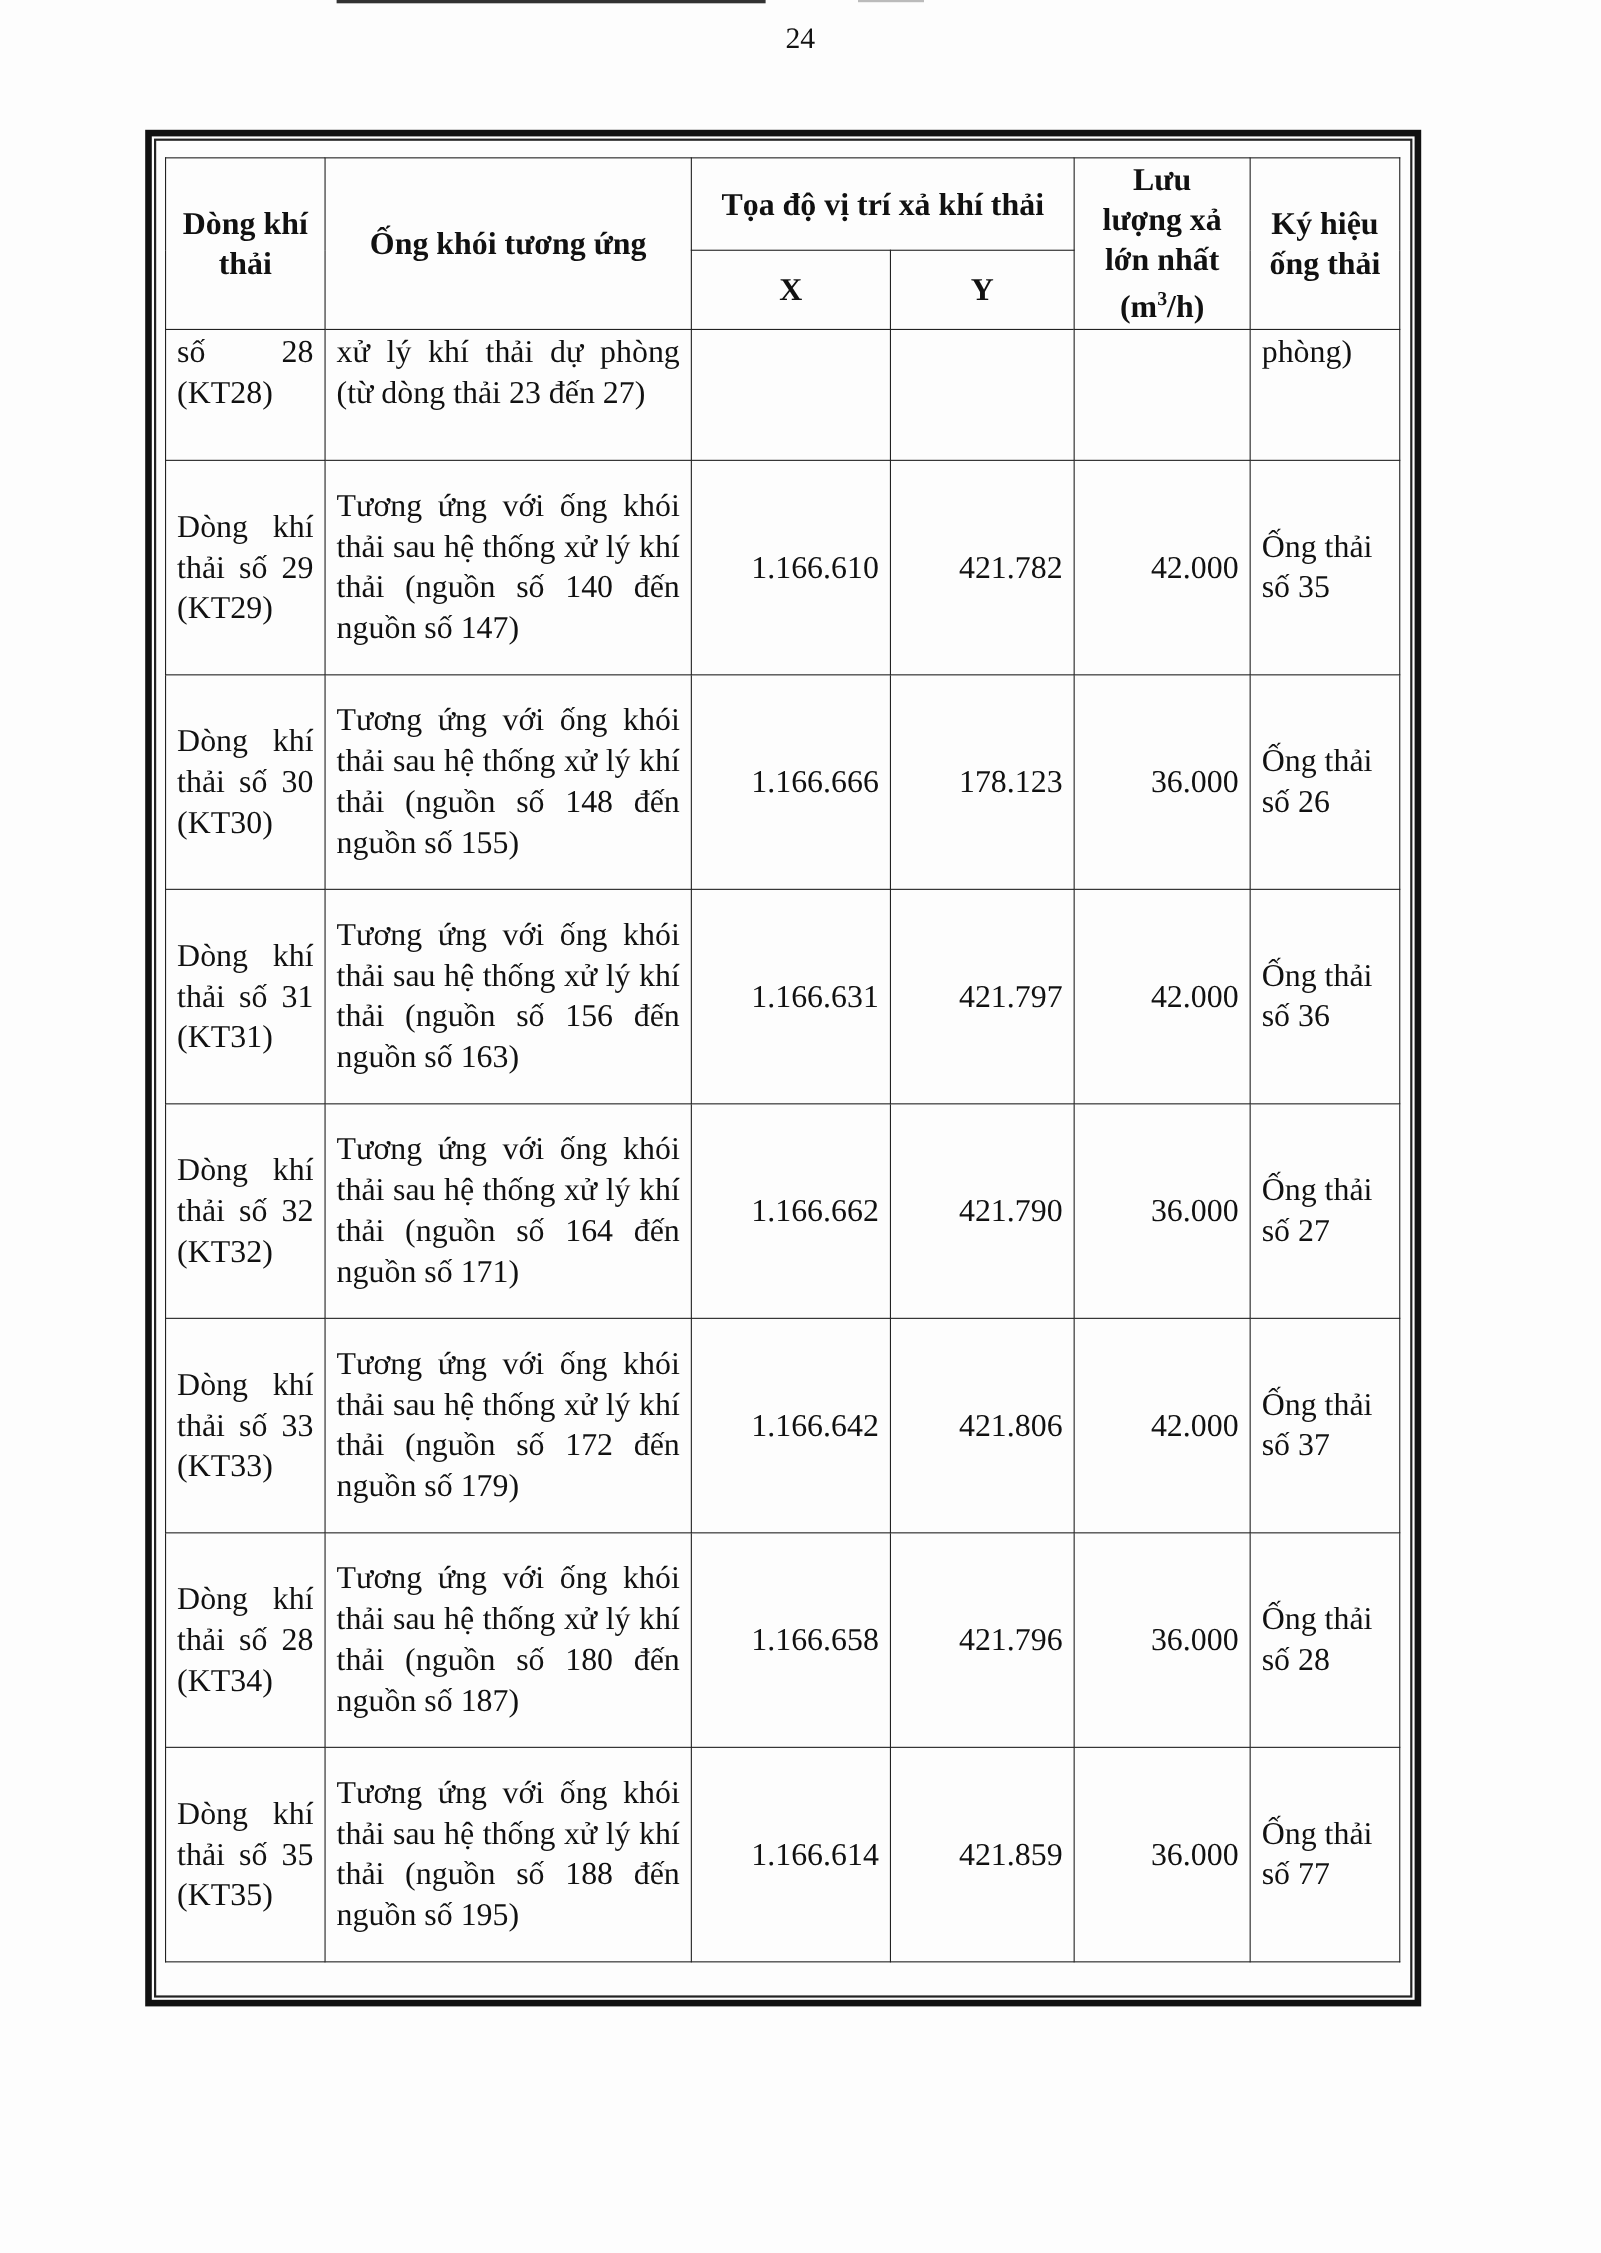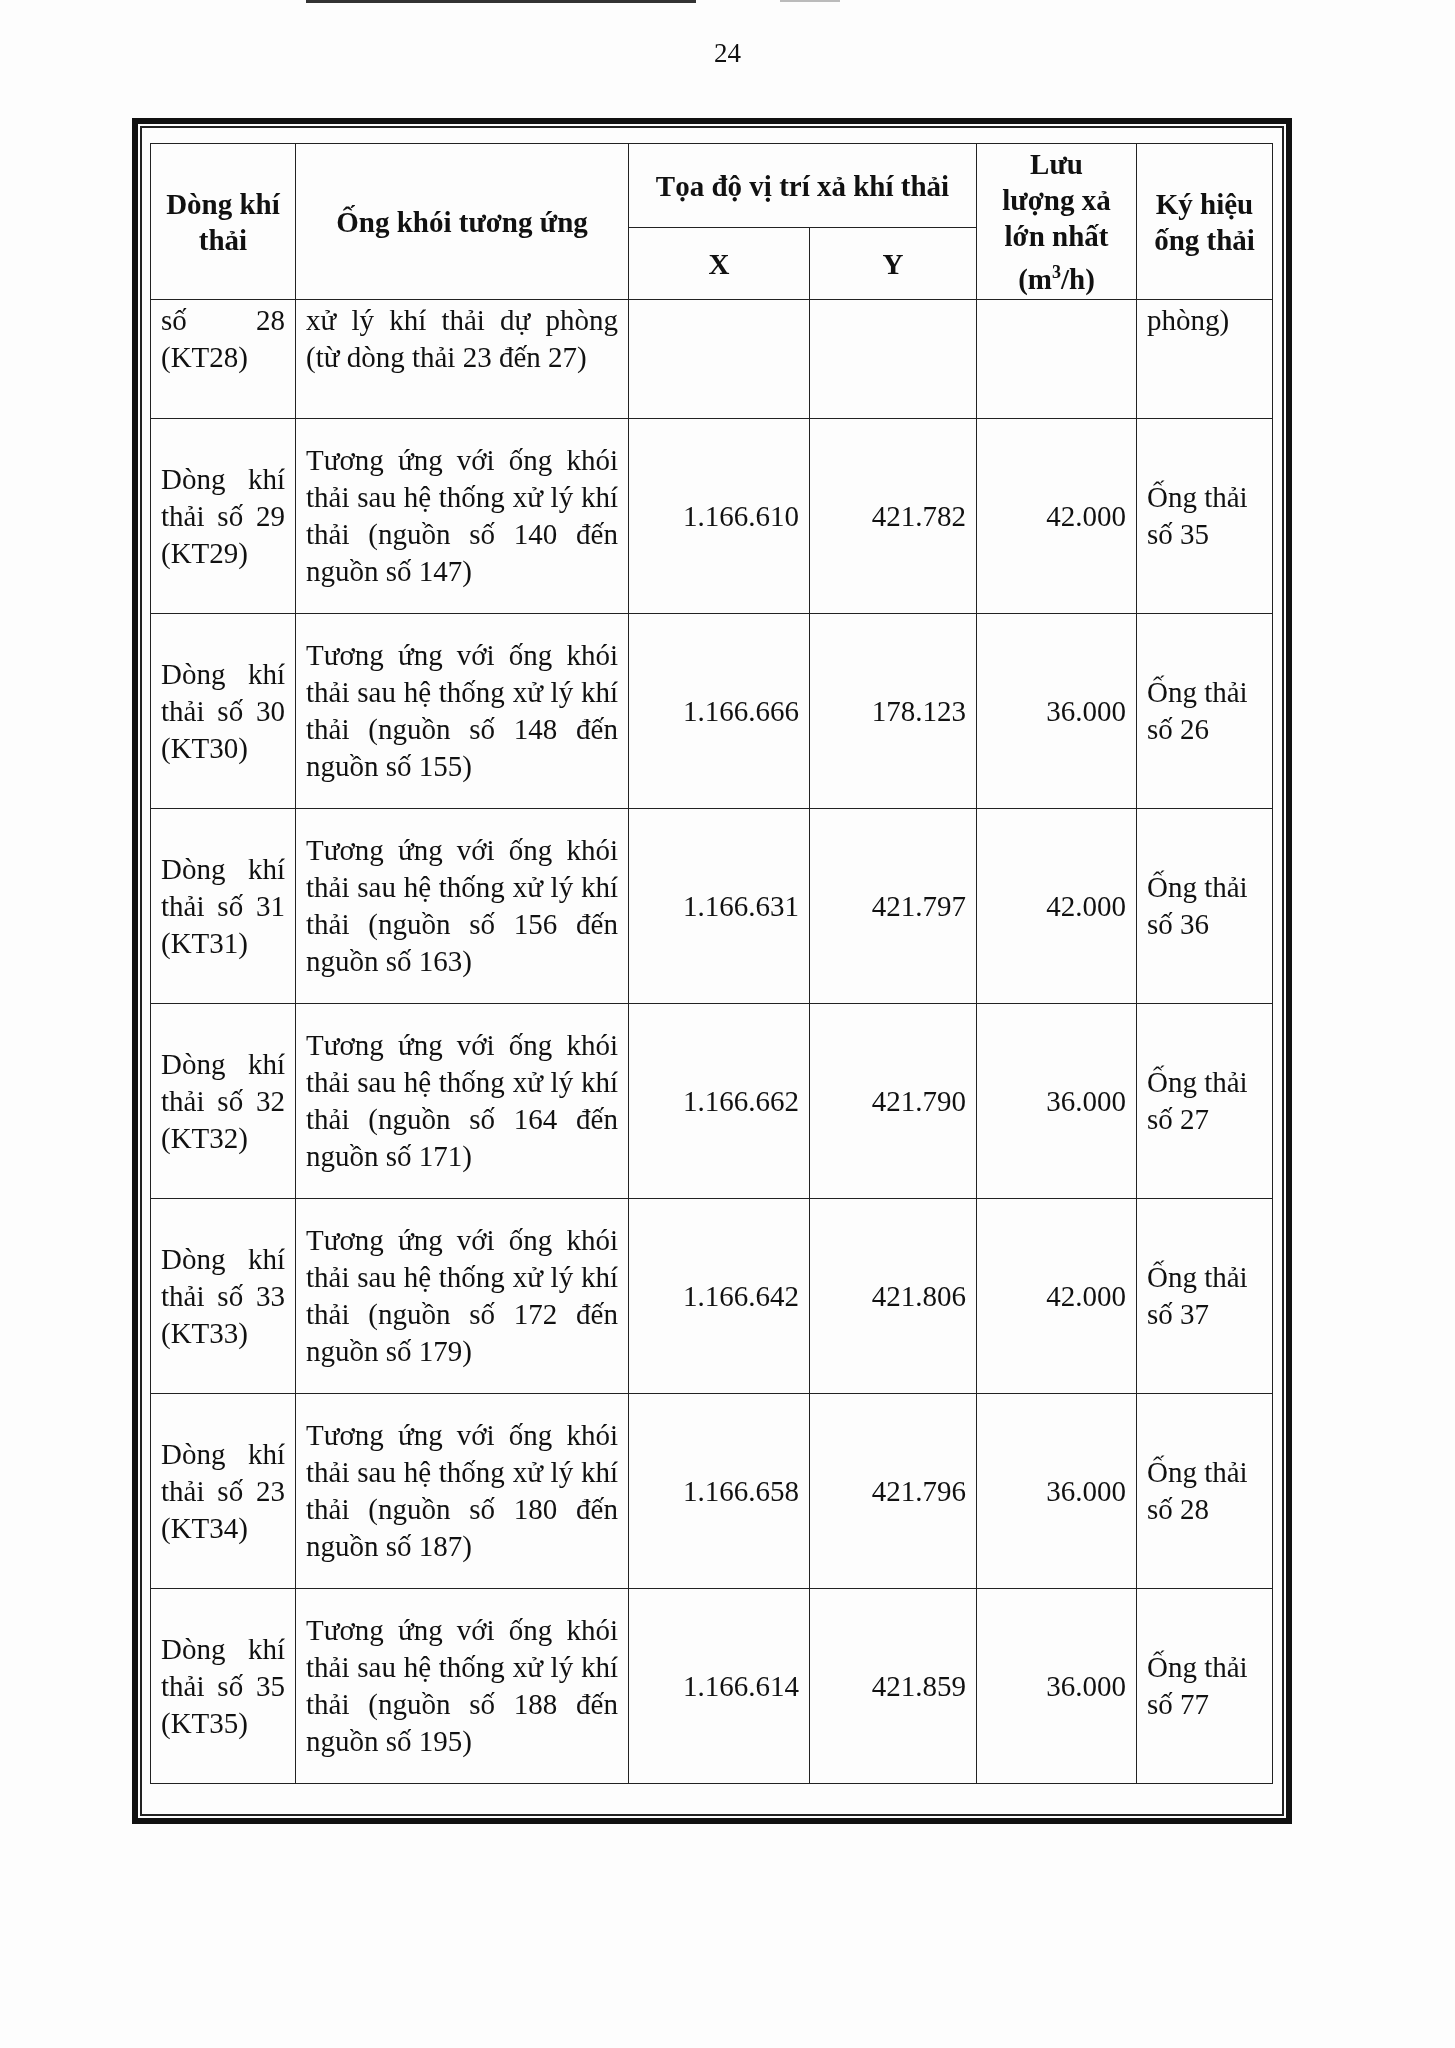--- a/index.html
+++ b/index.html
@@ -4,21 +4,21 @@
 <style>
   html, body { margin: 0; padding: 0; }
   body {
     width: 1455px; height: 2048px; background: #fdfdfd; position: relative;
     font-family: "Liberation Serif", "DejaVu Serif", serif; color: #111;
     overflow: hidden;
   }
   .top-rule-1 { position: absolute; top: 0; left: 306px; width: 390px; height: 3px; background: #333; }
   .top-rule-2 { position: absolute; top: 0; left: 780px; width: 60px; height: 2px; background: #bbb; }
   .page-number {
-    position: absolute; top: 38px; left: 0; width: 1455px; text-align: center;
+    position: absolute; top: 20px; left: 0; width: 1455px; text-align: center;
     font-size: 27px;
   }
   .frame-outer {
     position: absolute; left: 132px; top: 118px; width: 1160px; height: 1706px;
     border: 6px solid #111; box-sizing: border-box;
   }
   .frame-inner {
     position: absolute; left: 140px; top: 126px; width: 1144px; height: 1690px;
     border: 2px solid #222; box-sizing: border-box;
   }
@@ -123,21 +123,21 @@
     </tr>
     <tr class="r-main">
       <td class="id">Dòng khí thải số 33 (KT33)</td>
       <td class="desc">Tương ứng với ống khói thải sau hệ thống xử lý khí thải (nguồn số 172 đến nguồn số 179)</td>
       <td class="num">1.166.642</td>
       <td class="num">421.806</td>
       <td class="num">42.000</td>
       <td class="sym">Ống thải số 37</td>
     </tr>
     <tr class="r-main">
-      <td class="id">Dòng khí thải số 23 (KT34)</td>
+      <td class="id">Dòng khí thải số 28 (KT34)</td>
       <td class="desc">Tương ứng với ống khói thải sau hệ thống xử lý khí thải (nguồn số 180 đến nguồn số 187)</td>
       <td class="num">1.166.658</td>
       <td class="num">421.796</td>
       <td class="num">36.000</td>
       <td class="sym">Ống thải số 28</td>
     </tr>
     <tr class="r-main">
       <td class="id">Dòng khí thải số 35 (KT35)</td>
       <td class="desc">Tương ứng với ống khói thải sau hệ thống xử lý khí thải (nguồn số 188 đến nguồn số 195)</td>
       <td class="num">1.166.614</td>

